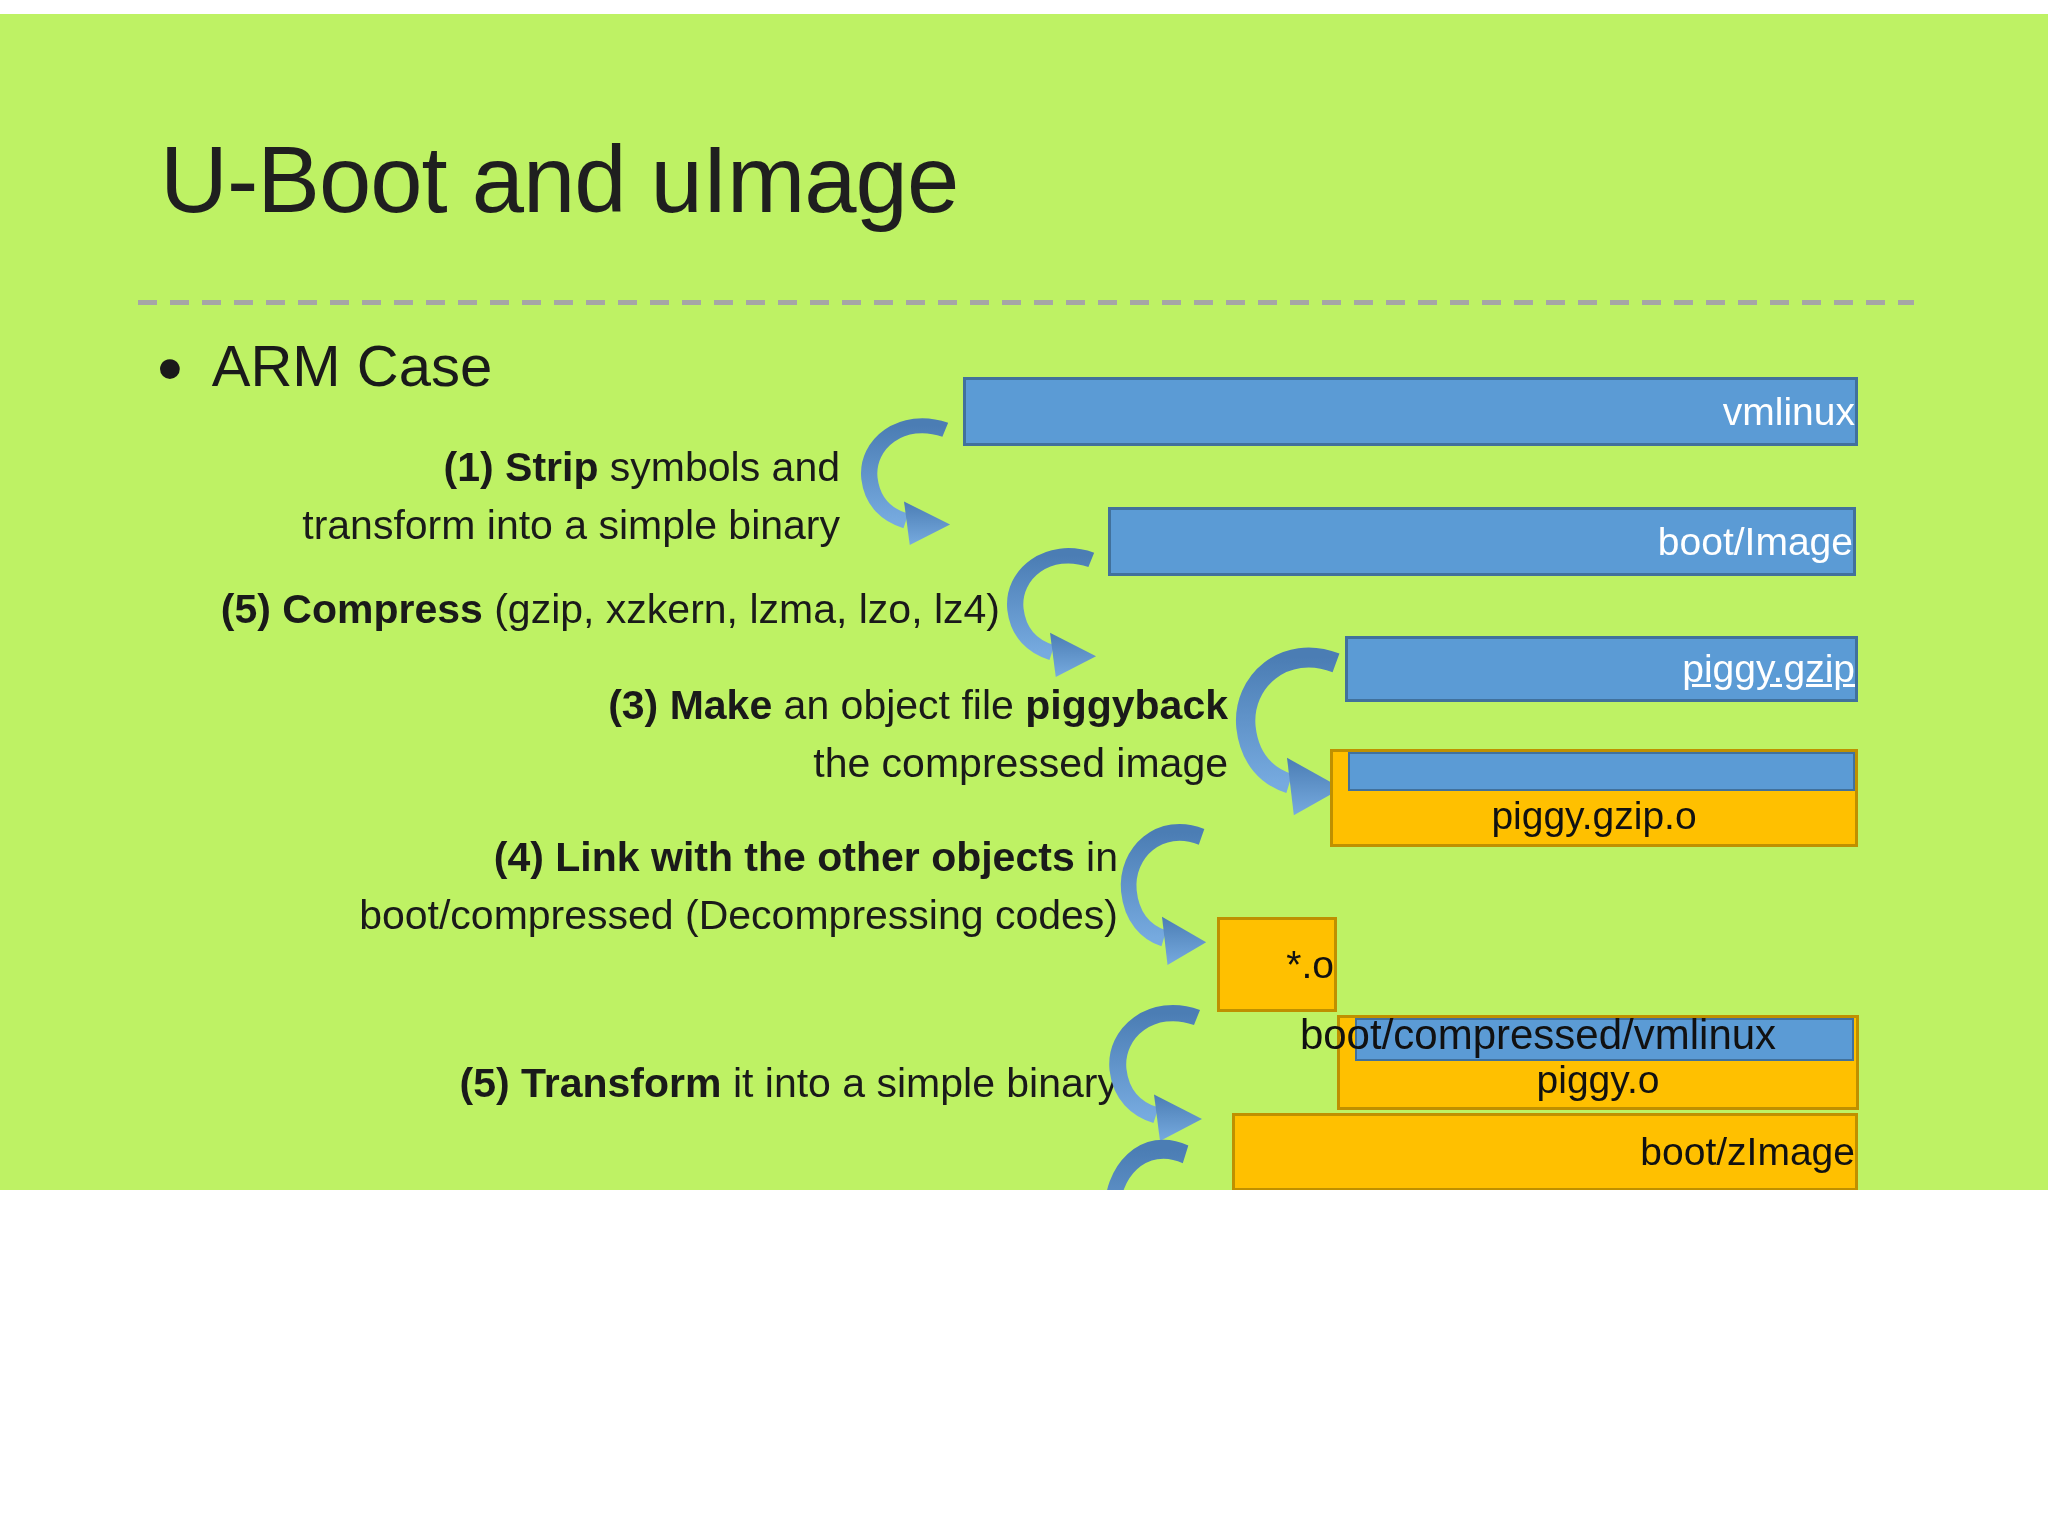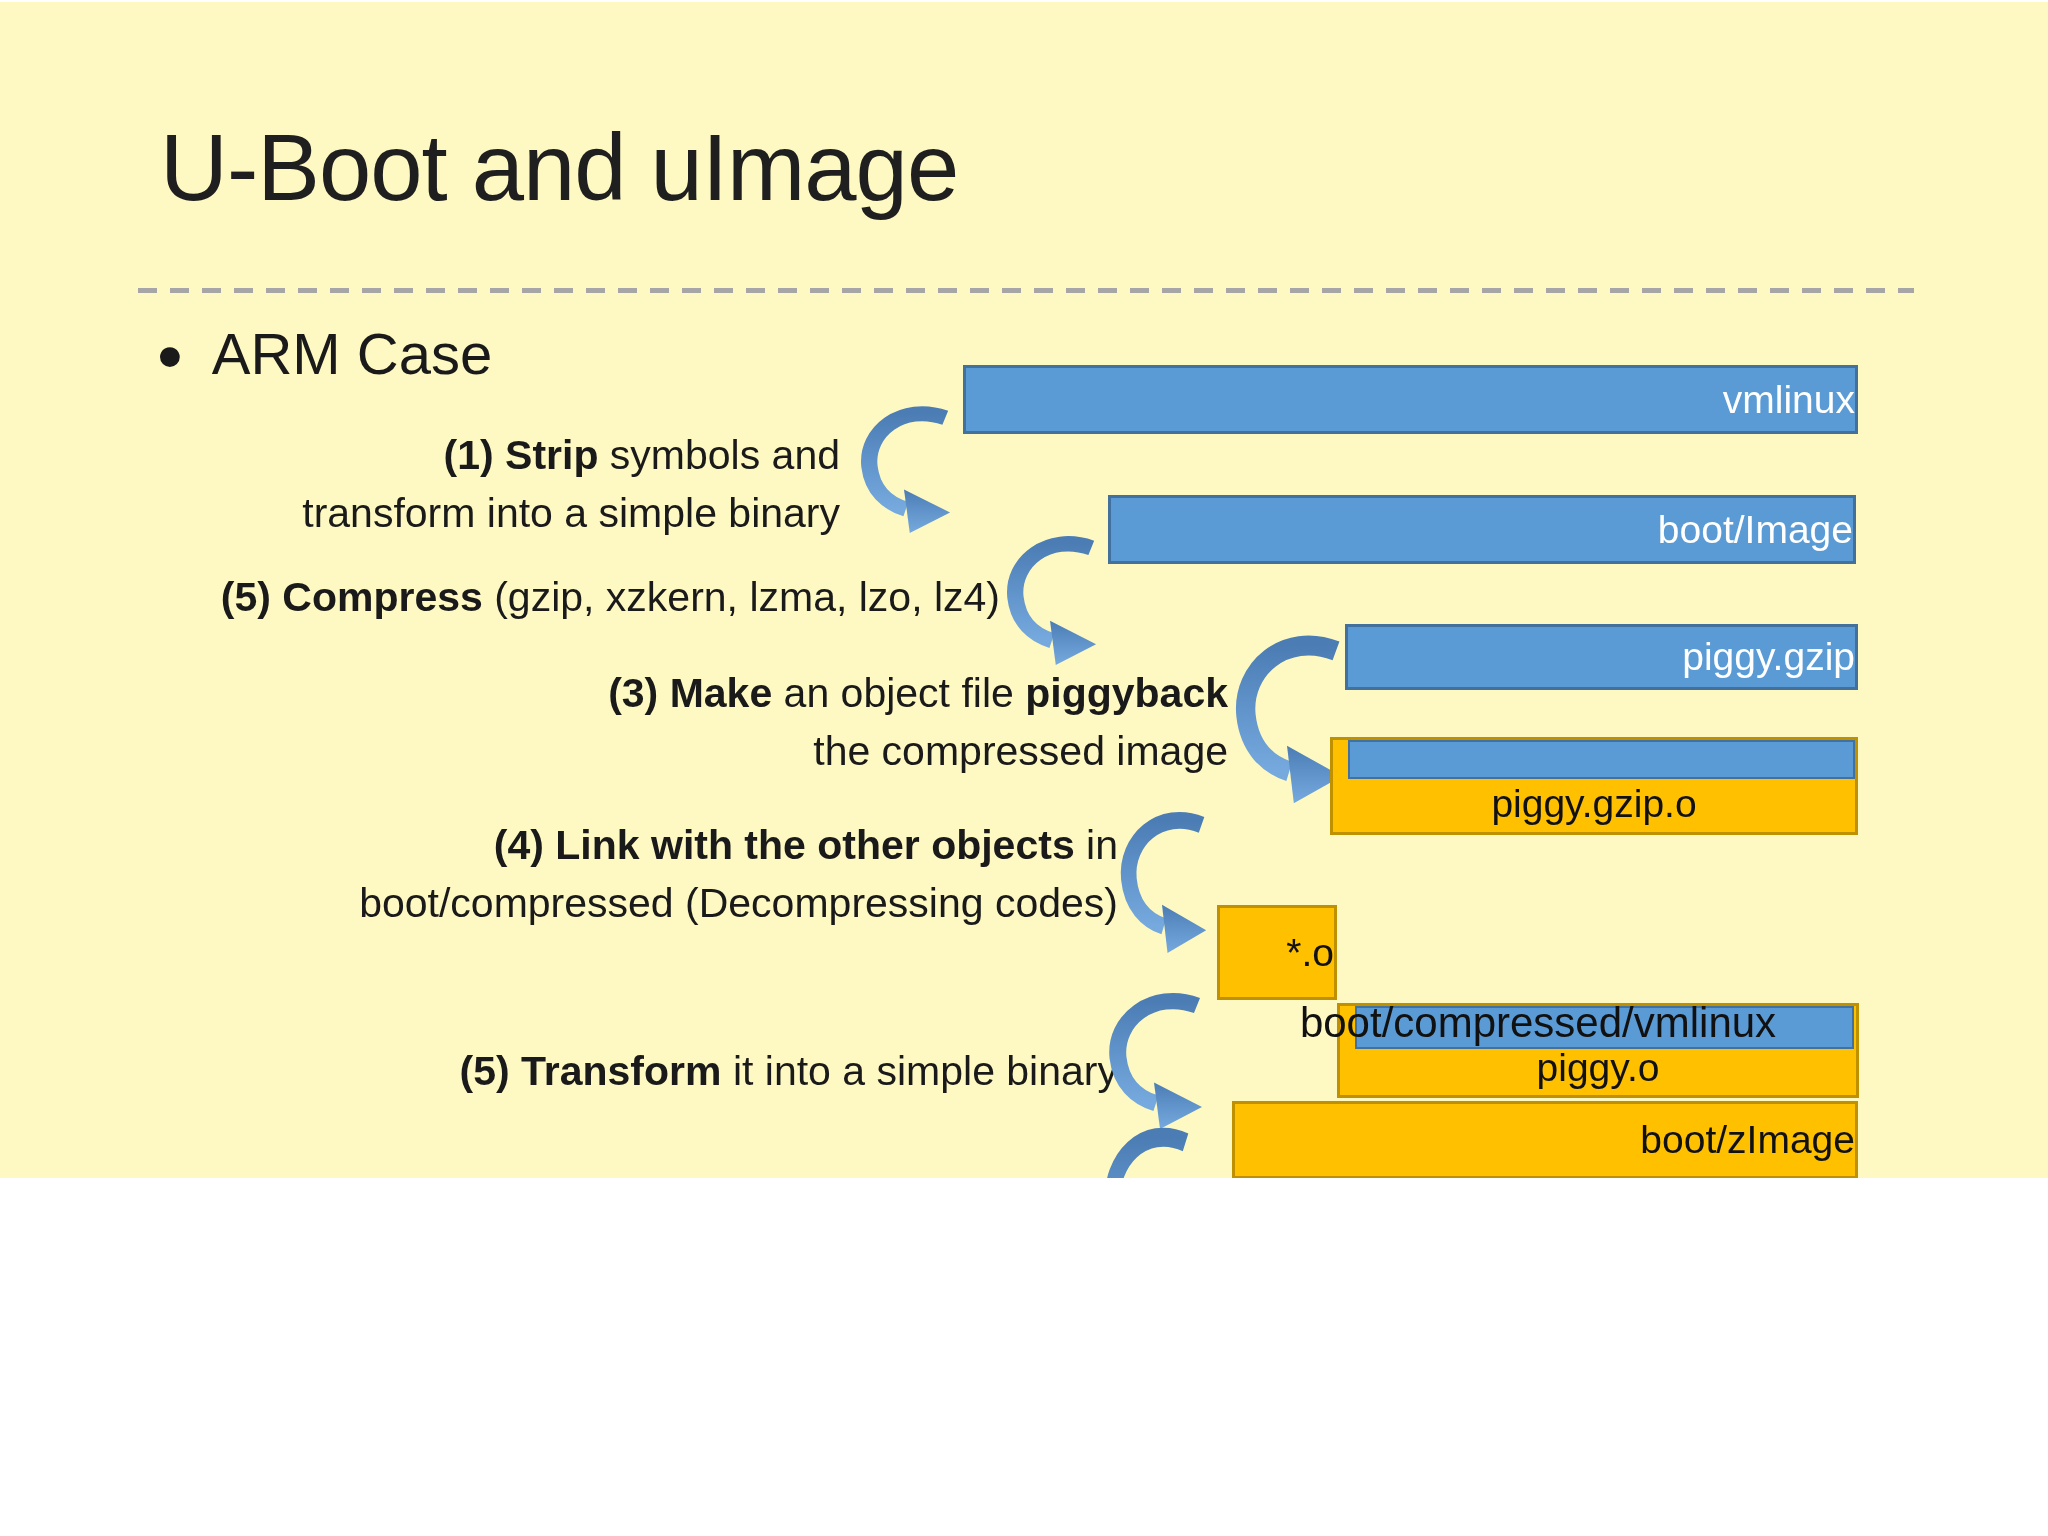--- a/index.html
+++ b/index.html
@@ -1,17 +1,17 @@
 <!DOCTYPE html>
 <html style="--blue-fill: #5B9BD5; --blue-border: #41719C; --orange-fill: #FFC000; --orange-border: #BF9000; --arrow-top: #4B7DB4; --arrow-bottom: #76AADF; --divider: #A6A6A6; --text: #1A1A1A; --title: #1F1F1F; --page-number: #7F7F7F;"><head>
 <meta charset="utf-8">
 <style>
   html,body{margin:0;padding:0;background:#ffffff;}
   body{width:2048px;height:1536px;position:relative;font-family:"Liberation Sans",sans-serif;}
-  .slide{position:absolute;left:0;top:2px;width:2048px;height:1176px;background:#fef9c3;overflow:hidden;}
+  .slide{position:absolute;left:0;top:14px;width:2048px;height:1176px;background:#bef264;overflow:hidden;}
 
   .title{position:absolute;left:160px;top:112px;font-size:94px;font-weight:400;color:var(--title,#1f1f1f);letter-spacing:-1px;white-space:nowrap;}
   .divider{position:absolute;left:138px;top:286px;width:1776px;height:5px;
     background:repeating-linear-gradient(90deg,var(--divider,#a6a6a6) 0,var(--divider,#a6a6a6) 19px,transparent 19px,transparent 32px);}
 
   .bullet-row{position:absolute;left:156px;top:318px;font-size:58px;color:#1a1a1a;display:flex;align-items:center;white-space:nowrap;}
   .bullet-dot{font-size:46px;margin-right:28px;line-height:1;}
 
   .step{position:absolute;text-align:right;font-size:41px;line-height:58px;color:var(--text,#1a1a1a);white-space:nowrap;}
   .step b{font-weight:700;}
@@ -97,21 +97,21 @@
   </svg>
 
   <div class="box blue" style="left:963px;top:363px;width:895px;height:69px;">
     <span>vmlinux</span>
   </div>
 
   <div class="box blue" style="left:1108px;top:493px;width:748px;height:69px;">
     <span>boot/Image</span>
   </div>
 
-  <div class="box blue" style="left:1345px;top:622px;width:513px;height:66px;">
+  <div class="box blue" style="left:1345px;top:622px;width:513px;height:66px;text-decoration:underline;">
     <span>piggy.gzip</span>
   </div>
 
   <div class="box orange composite" style="left:1330px;top:735px;width:528px;height:98px;">
     <div class="strip"></div>
     <div class="lbl">piggy.gzip.o</div>
   </div>
 
   <div class="box orange" style="left:1217px;top:903px;width:120px;height:95px;">
     <span>*.o</span>

